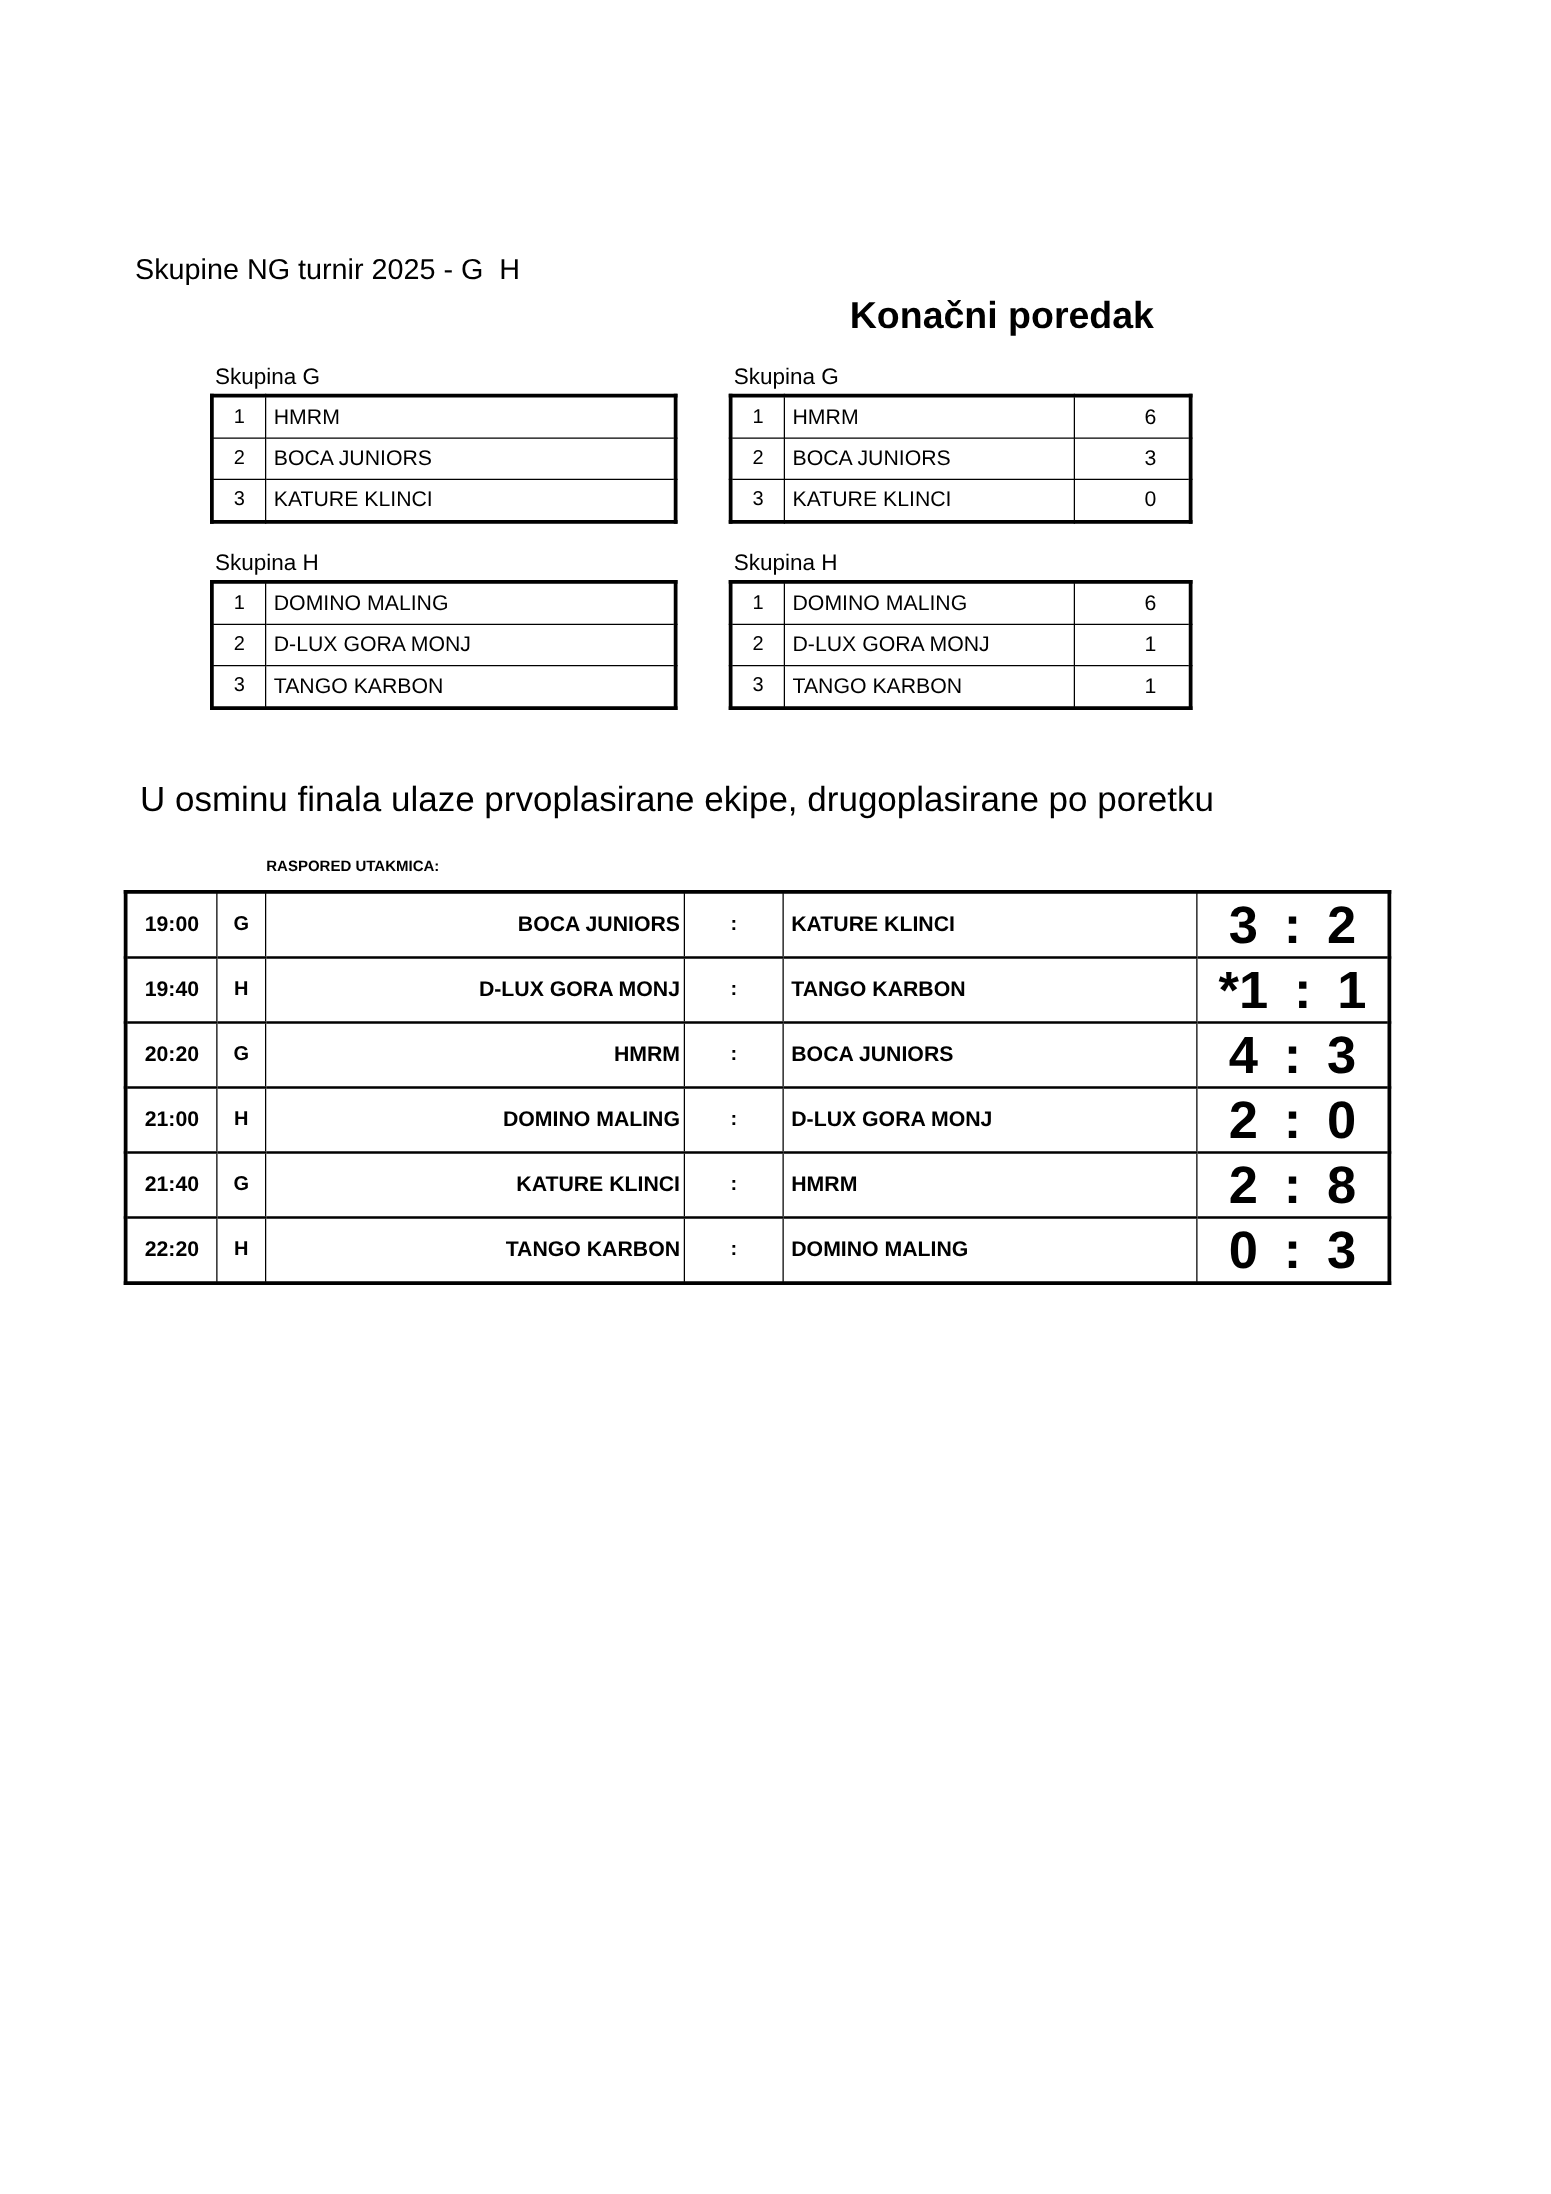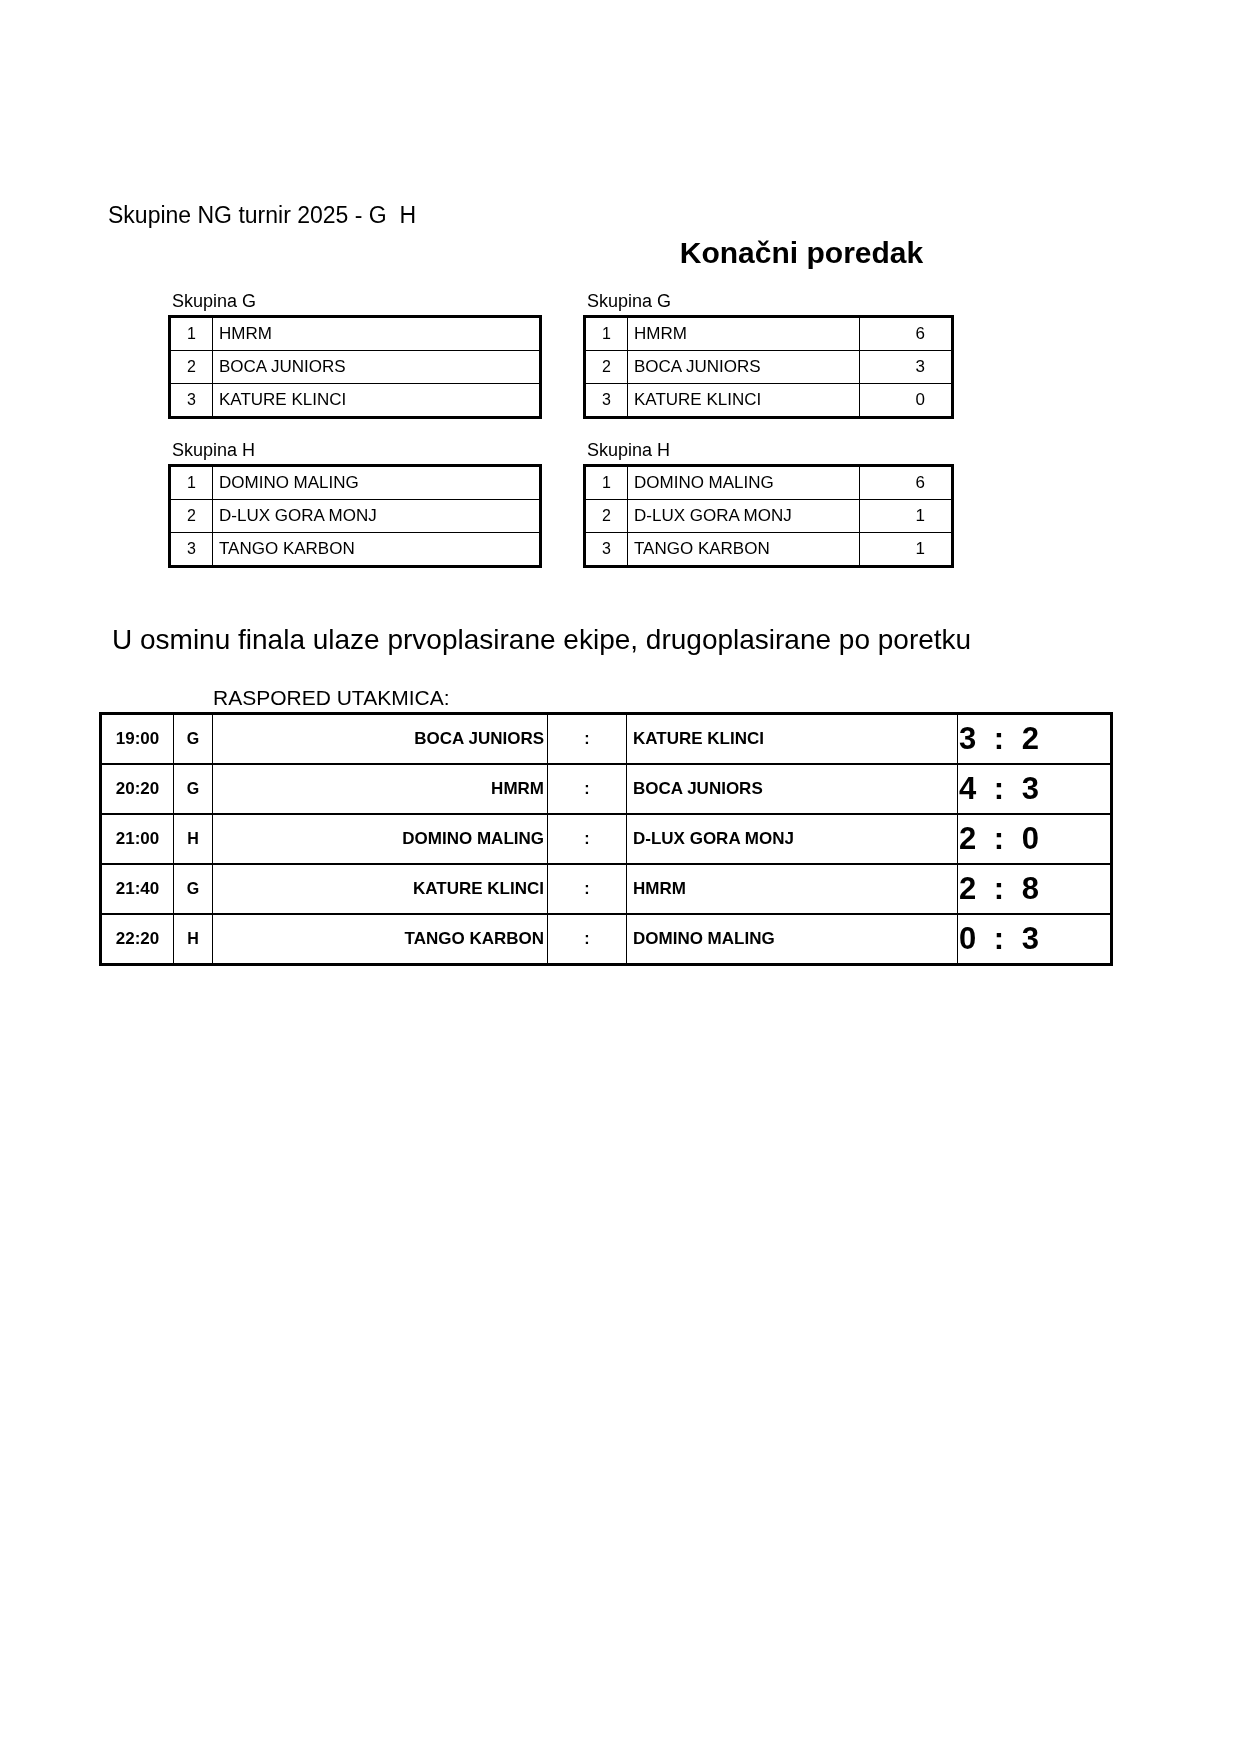--- a/index.html
+++ b/index.html
@@ -73,22 +73,23 @@
   .note-heading {
     left: 112px;
     top: 624px;
     font-size: 28px;
     font-weight: normal;
     white-space: pre;
   }
   .schedule-label {
     left: 213px;
     top: 686px;
-    font-size: 21px;
-    white-space: pre;
+    font-size: 12px;
+    white-space: pre;
+    font-weight: bold;
   }
 
   table.schedule-table {
     position: absolute;
     left: 99px;
     top: 712px;
     width: 1011px;
     border-collapse: collapse;
     border: 3px solid #000000;
     table-layout: fixed;
@@ -103,21 +104,21 @@
     vertical-align: middle;
     overflow: hidden;
     white-space: nowrap;
     font-weight: bold;
   }
   td.sched-time  { text-align: center; font-size: 17px; }
   td.sched-group { text-align: center; font-size: 16px; }
   td.sched-home  { text-align: right;  padding-right: 3px; font-size: 17px; }
   td.sched-colon { text-align: center; font-size: 16px; }
   td.sched-away  { text-align: left;   padding-left: 6px;  font-size: 17px; }
-  td.sched-score { text-align: left; font-size: 31px; word-spacing: 9px; }
+  td.sched-score { text-align: center; font-size: 42px; word-spacing: 9px; }
 </style>
 </head>
 <body>
 
 <div class="page">
 
   <div class="abs page-title">Skupine NG turnir 2025 - G  H</div>
 
   <div class="abs col-header right">Konačni poredak</div>
 
@@ -215,20 +216,28 @@
     <tbody>
         <tr>
       <td class="sched-time">19:00</td>
       <td class="sched-group">G</td>
       <td class="sched-home">BOCA JUNIORS</td>
       <td class="sched-colon">:</td>
       <td class="sched-away">KATURE KLINCI</td>
       <td class="sched-score">3 : 2</td>
     </tr>
     <tr>
+      <td class="sched-time">19:40</td>
+      <td class="sched-group">H</td>
+      <td class="sched-home">D-LUX GORA MONJ</td>
+      <td class="sched-colon">:</td>
+      <td class="sched-away">TANGO KARBON</td>
+      <td class="sched-score">*1 : 1</td>
+    </tr>
+    <tr>
       <td class="sched-time">20:20</td>
       <td class="sched-group">G</td>
       <td class="sched-home">HMRM</td>
       <td class="sched-colon">:</td>
       <td class="sched-away">BOCA JUNIORS</td>
       <td class="sched-score">4 : 3</td>
     </tr>
     <tr>
       <td class="sched-time">21:00</td>
       <td class="sched-group">H</td>

